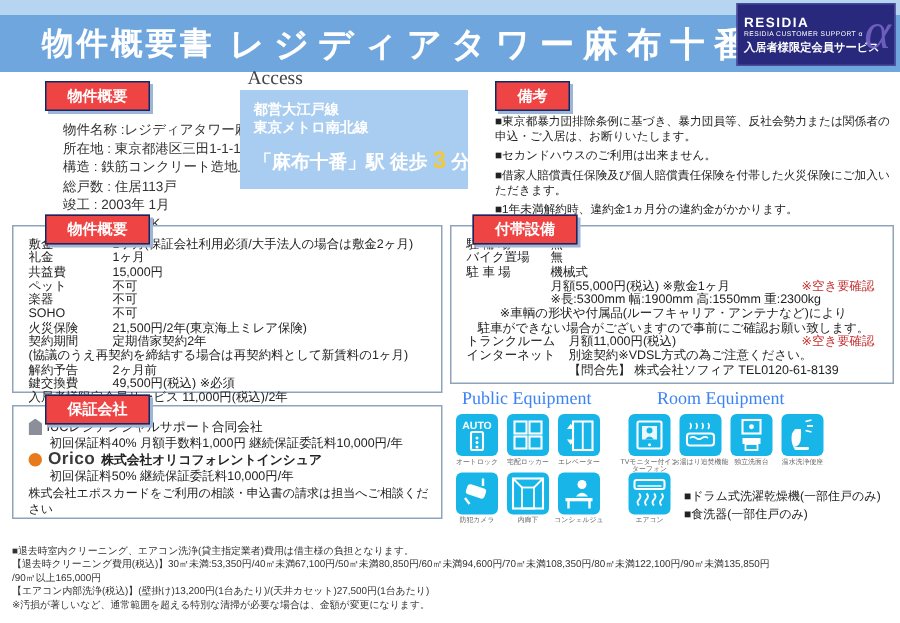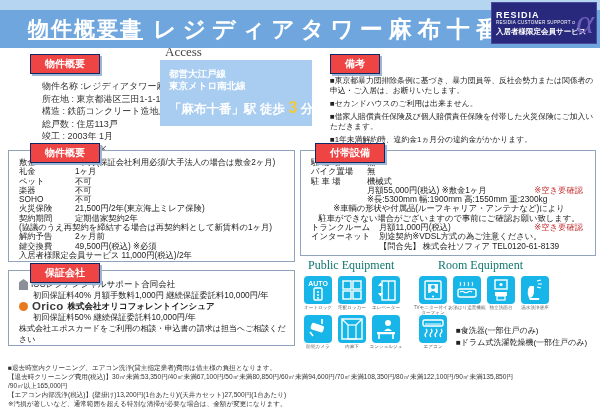--- a/index.html
+++ b/index.html
@@ -6,21 +6,21 @@
   html,body { background:#fff; }
   body { font-family:"Liberation Sans","DejaVu Sans",sans-serif; }
   #page {
     position:relative; width:600px; height:415px; background:#ffffff;
     overflow:hidden; font-size:9px; color:#222;
   }
   
   .topstrip { position:absolute; left:0; top:0; width:600px; height:10px; background:#b5d5f0; }
   .header { position:absolute; left:0; top:10px; width:600px; height:38px; background:#6fa6dd;
             display:flex; align-items:center; }
-  .doc-type { color:#fff; font-size:21px; font-weight:bold; text-decoration:underline;
+  .doc-type { color:#fff; font-size:21px; font-weight:bold; 
               margin-left:28px; letter-spacing:2px; }
   .prop-name { color:#fff; font-size:23px; font-weight:bold; letter-spacing:6px; margin-left:10px; white-space:nowrap; }
   .residia-box { position:absolute; right:3px; top:2px; width:106px; height:42px; background:#28287c;
                  color:#fff; padding:7px 4px; overflow:hidden; border:1px solid #4a4a9a; }
   .residia-brand { font-size:9px; letter-spacing:1px; font-weight:bold; }
   .residia-sub { font-size:4.5px; letter-spacing:.3px; }
   .residia-service { font-size:7.5px; font-weight:bold; margin-top:2px; white-space:nowrap; }
   .residia-alpha { position:absolute; right:2px; top:0px; font-family:"Liberation Serif",serif;
                    font-style:italic; font-size:34px; color:#7a68c8; opacity:.85; line-height:38px; }
   
@@ -52,21 +52,21 @@
   
   .g-line { display:flex; align-items:center; font-size:8.5px; line-height:11px; color:#222; }
   .iuc-logo { display:inline-block; width:9px; height:11px; background:#8a8f99; margin-right:3px;
               clip-path:polygon(0 30%,50% 0,100% 30%,100% 100%,0 100%); }
   .orico-dot { display:inline-block; width:9px; height:9px; border-radius:50%; background:#e87a1e; margin-right:4px; }
   .orico-word { font-size:11.5px; font-weight:bold; color:#3a3a3a; margin-right:4px; letter-spacing:.3px; }
   .g-bold { font-weight:bold; }
   .g-terms { font-size:8.3px; color:#222; padding-left:14px; line-height:11px; }
   .g-footer { font-size:8px; color:#222; margin-top:0; }
   
-  .equip-title { position:absolute; font-family:"Liberation Serif",serif; font-size:12px; color:#0f766e; }
+  .equip-title { position:absolute; font-family:"Liberation Serif",serif; font-size:12px; color:#3b82f6; }
   .tile { position:absolute; width:40px; text-align:center; }
   .tile-ico { width:28px; height:28px; margin:0 auto; background:#18b6e8; border-radius:4px;
               display:flex; align-items:center; justify-content:center; color:#fff; overflow:hidden; }
   .tile-lab { font-size:4.6px; color:#666; margin-top:1px; line-height:5px; }
   .equip-notes { position:absolute; left:456px; top:325px; font-size:8px; line-height:12px; color:#222; }
   
   .footnotes { position:absolute; left:8px; top:363px; width:590px; font-size:6.6px; line-height:9px;
                color:#333; white-space:nowrap; }
   svg { display:block; }
 </style>
@@ -120,20 +120,24 @@
   <div class="box lease-box">
     <div class="lv-row">
         <span class="lv-label">敷金</span>
         <span>1ヶ月(保証会社利用必須/大手法人の場合は敷金2ヶ月)</span>
       </div>
     <div class="lv-row">
         <span class="lv-label">礼金</span>
         <span>1ヶ月</span>
       </div>
     <div class="lv-row">
+        <span class="lv-label">共益費</span>
+        <span>15,000円</span>
+      </div>
+    <div class="lv-row">
         <span class="lv-label">ペット</span>
         <span>不可</span>
       </div>
     <div class="lv-row">
         <span class="lv-label">楽器</span>
         <span>不可</span>
       </div>
     <div class="lv-row">
         <span class="lv-label">SOHO</span>
         <span>不可</span>
@@ -334,22 +338,22 @@
       <svg width="24" height="24" viewBox="0 0 24 24">
           <rect x="2" y="3" width="20" height="6" rx="1.5" fill="none" stroke="#fff" stroke-width="1.4"></rect>
           <line x1="4" y1="7" x2="20" y2="7" stroke="#fff" stroke-width="1"></line>
           <path d="M5 12 q2 2 0 4 q-2 2 0 4 M10 12 q2 2 0 4 q-2 2 0 4 M15 12 q2 2 0 4 q-2 2 0 4 M20 12 q2 2 0 4 q-2 2 0 4" stroke="#fff" stroke-width="1.2" fill="none"></path>
         </svg>
     </div>
     <div class="tile-lab">エアコン</div>
   </div>
 
   <div class="equip-notes">
+    <div>■ドラム式洗濯乾燥機(一部住戸のみ)</div>
     <div>■食洗器(一部住戸のみ)</div>
-    <div>■ドラム式洗濯乾燥機(一部住戸のみ)</div>
   </div>
 
   <div class="footnotes">
     <div>■退去時室内クリーニング、エアコン洗浄(貸主指定業者)費用は借主様の負担となります。</div>
     <div>【退去時クリーニング費用(税込)】30㎡未満:53,350円/40㎡未満67,100円/50㎡未満80,850円/60㎡未満94,600円/70㎡未満108,350円/80㎡未満122,100円/90㎡未満135,850円</div>
     <div>/90㎡以上165,000円</div>
     <div>【エアコン内部洗浄(税込)】(壁掛け)13,200円(1台あたり)/(天井カセット)27,500円(1台あたり)</div>
     <div>※汚損が著しいなど、通常範囲を超える特別な清掃が必要な場合は、金額が変更になります。</div>
   </div>
 

